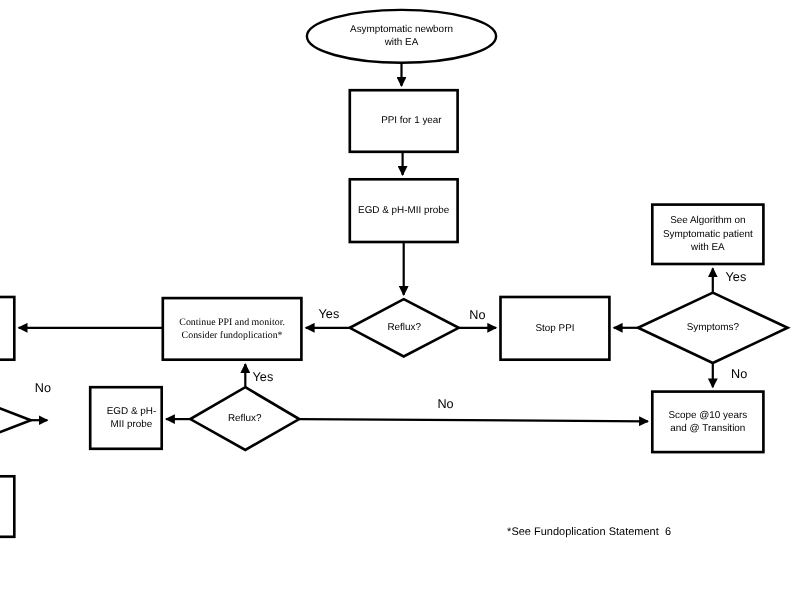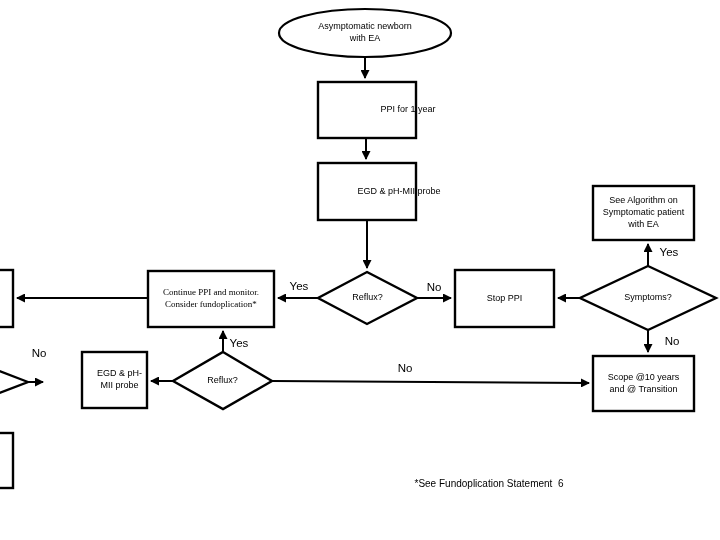--- a/index.html
+++ b/index.html
@@ -25,24 +25,24 @@
     color: #000000;
   }
   .edge-label {
     position: absolute;
     font-size: 11.5px;
     text-align: center;
     color: #000000;
   }
   .footnote {
     position: absolute;
-    left: 379px;
+    left: 390px;
     top: 478px;
     width: 220px;
-    text-align: center;
+    text-align: right;
     font-size: 10px;
     white-space: pre;
     color: #000000;
   }
 </style>
 </head>
 <body>
 
 <div class="canvas">
 
@@ -79,22 +79,22 @@
     <line x1="648" y1="330" x2="648" y2="352" stroke="#000000" stroke-width="2" marker-end="url(#arr)"></line>
     <line x1="272" y1="381" x2="589" y2="383" stroke="#000000" stroke-width="2" marker-end="url(#arr)"></line>
     <line x1="223" y1="352" x2="223" y2="331" stroke="#000000" stroke-width="2" marker-end="url(#arr)"></line>
     <line x1="173" y1="381" x2="151" y2="381" stroke="#000000" stroke-width="2" marker-end="url(#arr)"></line>
     <line x1="148" y1="298" x2="17" y2="298" stroke="#000000" stroke-width="2" marker-end="url(#arr)"></line>
     <line x1="28" y1="382" x2="43" y2="382" stroke="#000000" stroke-width="2" marker-end="url(#arr)"></line>
   </svg>
 
   <div class="node-text" style="left:285px; top:12px; width:160px; height:42px;">Asymptomatic newborn
 with EA</div>
-  <div class="node-text" style="left:318px; top:82px; width:112px; height:56px;padding-left:34px;">PPI for 1 year</div>
-  <div class="node-text" style="left:318px; top:163px; width:98px; height:57px;padding-left:32px;">EGD &amp; pH-MII probe</div>
+  <div class="node-text" style="left:318px; top:82px; width:112px; height:56px;">PPI for 1 year</div>
+  <div class="node-text" style="left:318px; top:163px; width:98px; height:57px;">EGD &amp; pH-MII probe</div>
   <div class="node-text" style="left:593px; top:186px; width:101px; height:54px;">See Algorithm on
 Symptomatic patient
 with EA</div>
   <div class="node-text" style="left:148px; top:271px; width:126px; height:56px;font-family:Liberation Serif, serif;">Continue PPI and monitor.
 Consider fundoplication*</div>
   <div class="node-text" style="left:318px; top:272px; width:99px; height:52px;">Reflux?</div>
   <div class="node-text" style="left:580px; top:266px; width:136px; height:64px;">Symptoms?</div>
   <div class="node-text" style="left:455px; top:270px; width:99px; height:57px;">Stop PPI</div>
   <div class="node-text" style="left:593px; top:356px; width:101px; height:55px;">Scope @10 years
 and @ Transition</div>

